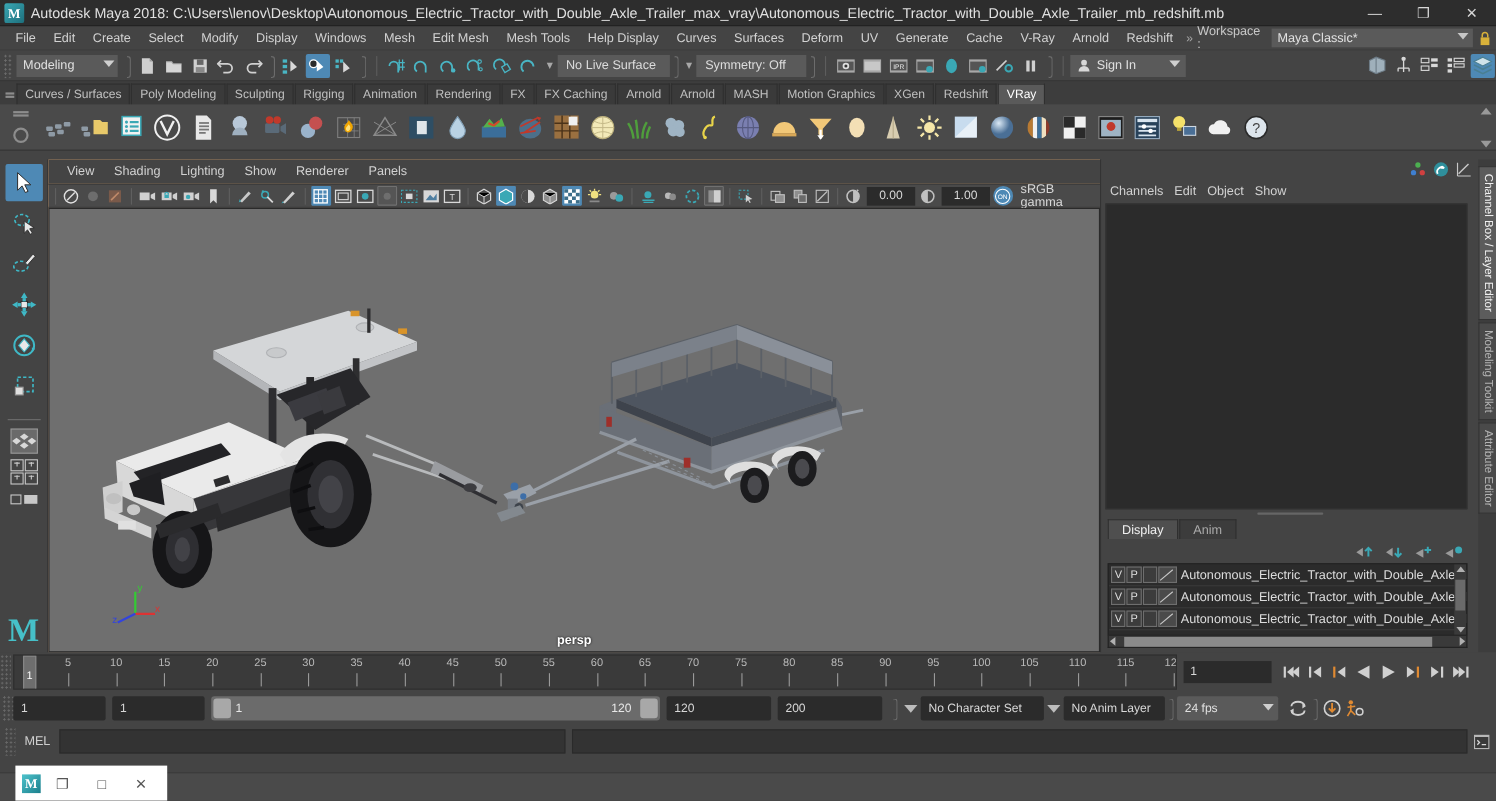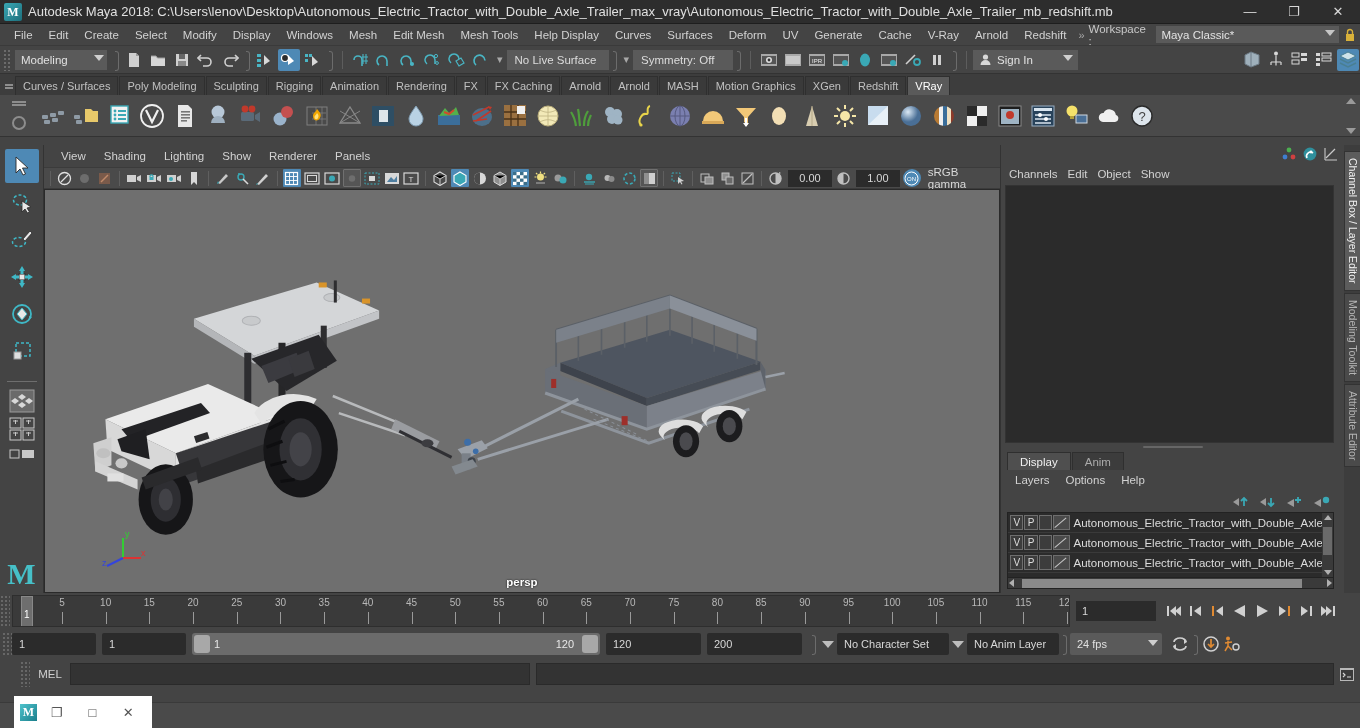--- a/index.html
+++ b/index.html
@@ -293,21 +293,21 @@
   }
   .fps-combo {
     width:92px; height:22px; background:#5a5a5a; color:#e0e0e0; font-size:11px;
     display:flex; align-items:center; padding-left:7px; position:relative; border-radius:2px;
   }
   .fps-combo .arr {
     position:absolute; right:4px; top:7px;
     border-left:5px solid transparent; border-right:5px solid transparent; border-top:6px solid #cfcfcf;
   }
 
-  .mel-row { height:30px; display:flex; align-items:center; padding-left:20px; }
+  .mel-row { height:30px; display:flex; align-items:center; padding-left:4px; }
   .mel-grip { width:10px; height:26px; opacity:.5;
     background-image:radial-gradient(#8a8a8a 1px, transparent 1px); background-size:4px 4px; }
   .mel-label { width:40px; text-align:center; font-size:11.5px; color:#cfcfcf; }
   .mel-input { height:22px; background:#333333; border:1px solid #2a2a2a; }
   .mel-out { flex:1; height:22px; background:#333333; border:1px solid #2a2a2a; margin-left:6px; }
   .mel-right { width:26px; display:flex; align-items:center; justify-content:center; }
 
   
   .taskbar {
     position:absolute; left:0; bottom:0; width:1360px; height:26px; background:#4a4a4a;
@@ -1392,25 +1392,20 @@
           <div class="menu-item">Show</div>
         </div>
         <div class="channelbox-body"></div>
         <div class="rp-splitter">
             <i></i>
           </div>
 
         <div class="layer-tabs">
           <div class="layer-tab active">Display</div>
           <div class="layer-tab">Anim</div>
-        </div>
-        <div class="layer-menurow">
-          <div class="menu-item">Layers</div>
-          <div class="menu-item">Options</div>
-          <div class="menu-item">Help</div>
         </div>
         <div class="layer-btnrow">
           <span>
             <svg width="17" height="13" viewBox="0 0 17 13">
                 <path d="M1 7 L7 3 L7 11z" fill="#9a9a9a"></path>
                 <path d="M12 11 V3 M9 6 l3 -3 l3 3" stroke="#3aa8b5" stroke-width="1.8" fill="none"></path>
               </svg>
           </span>
           <span>
             <svg width="17" height="13" viewBox="0 0 17 13">

